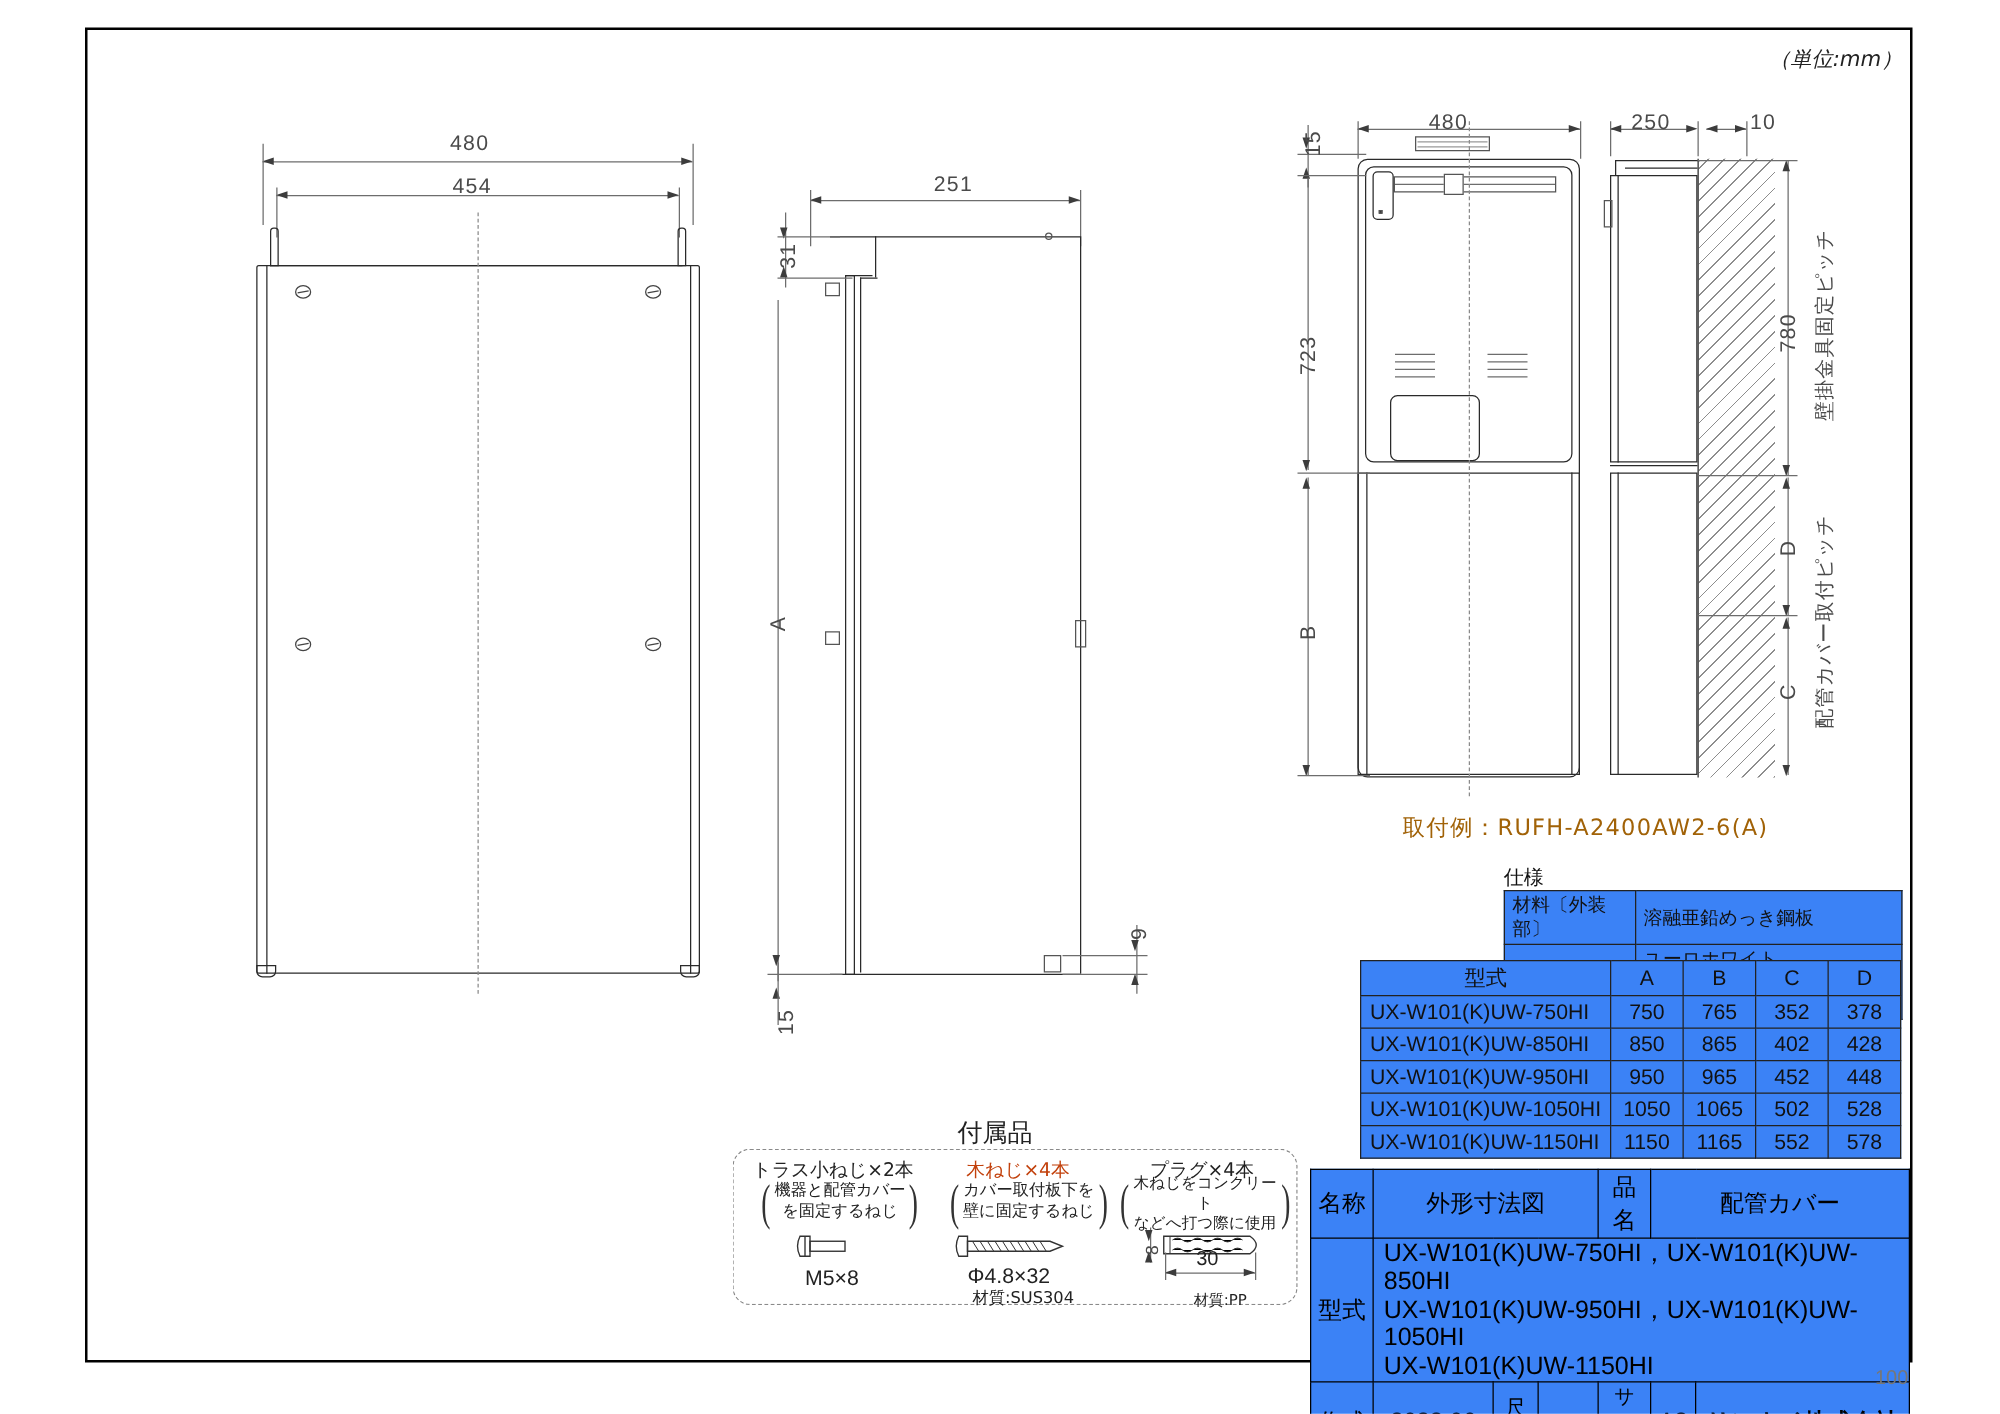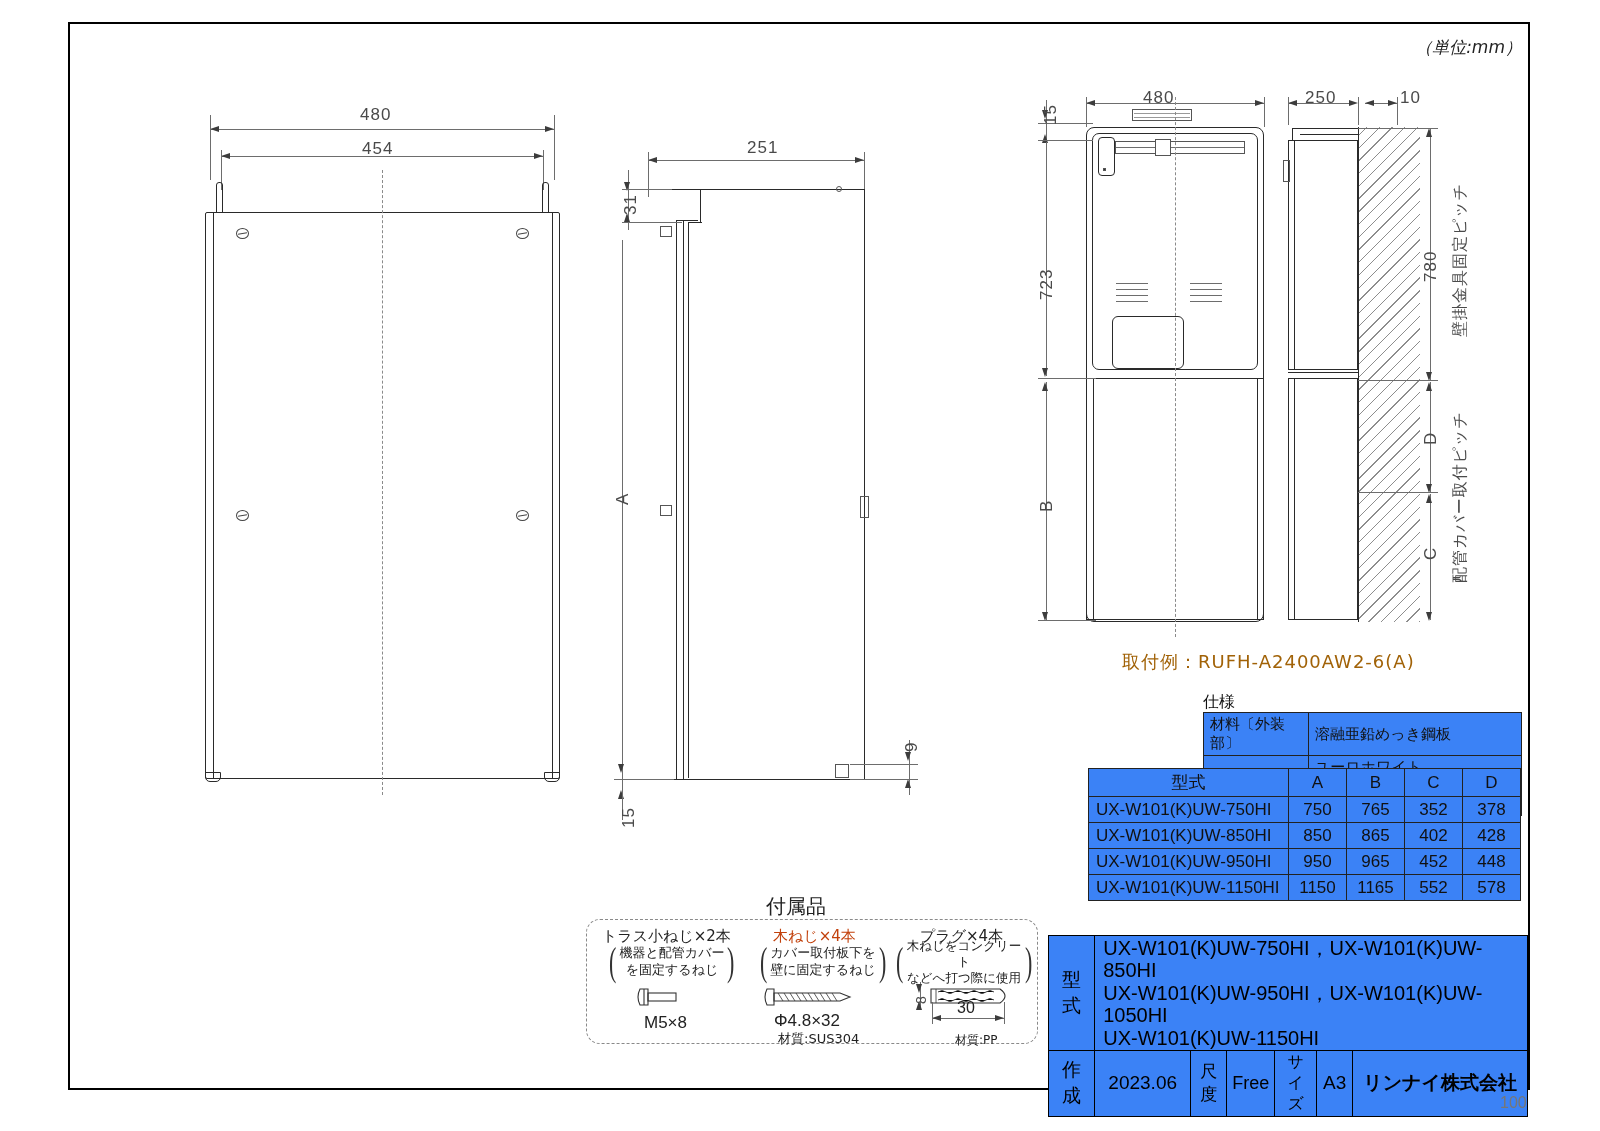--- a/index.html
+++ b/index.html
@@ -393,20 +393,27 @@
       <td>865</td>
       <td>402</td>
       <td>428</td>
     </tr>
     <tr>
       <td class="mdl">UX-W101(K)UW-950HI</td>
       <td>950</td>
       <td>965</td>
       <td>452</td>
       <td>448</td>
+    </tr>
+    <tr>
+      <td class="mdl">UX-W101(K)UW-1050HI</td>
+      <td>1050</td>
+      <td>1065</td>
+      <td>502</td>
+      <td>528</td>
     </tr>
     <tr>
       <td class="mdl">UX-W101(K)UW-1150HI</td>
       <td>1150</td>
       <td>1165</td>
       <td>552</td>
       <td>578</td>
     </tr>
   </tbody>
     </table>
@@ -487,20 +494,26 @@
   <div class="ln h1 thin" style="left:932px; top:1018px; width:72px;"></div>
   <div class="ar ar-l" style="left:932px; top:1015px;"></div>
   <div class="ar ar-r" style="left:995px; top:1015px;"></div>
   <div class="ln v1 thin" style="left:932px; top:1002px; height:22px;"></div>
   <div class="ln v1 thin" style="left:1004px; top:1002px; height:22px;"></div>
   <div class="t" style="left:957px; top:1000px; font-size:16px; color:#222;">30</div>
   <div class="t jp" style="left:955px; top:1034px; font-size:12px; color:#222;">材質:PP</div>
 
   <table class="title-table" style="left:1048px; top:935px; width:480px;">
     <tbody>
+        <tr>
+      <td class="jp" style="width:50px; height:32px;">名称</td>
+      <td class="jp" colspan="3" style="width:168px;">外形寸法図</td>
+      <td class="jp" style="width:40px;">品名</td>
+      <td class="jp" colspan="2">配管カバー</td>
+    </tr>
     <tr>
       <td class="jp" style="height:74px;">型式</td>
       <td class="models" colspan="6">
         <div>UX-W101(K)UW-750HI，UX-W101(K)UW-850HI</div>
         <div>UX-W101(K)UW-950HI，UX-W101(K)UW-1050HI</div>
         <div>UX-W101(K)UW-1150HI</div>
       </td>
     </tr>
     <tr>
       <td class="jp" style="height:38px;">作成</td>

